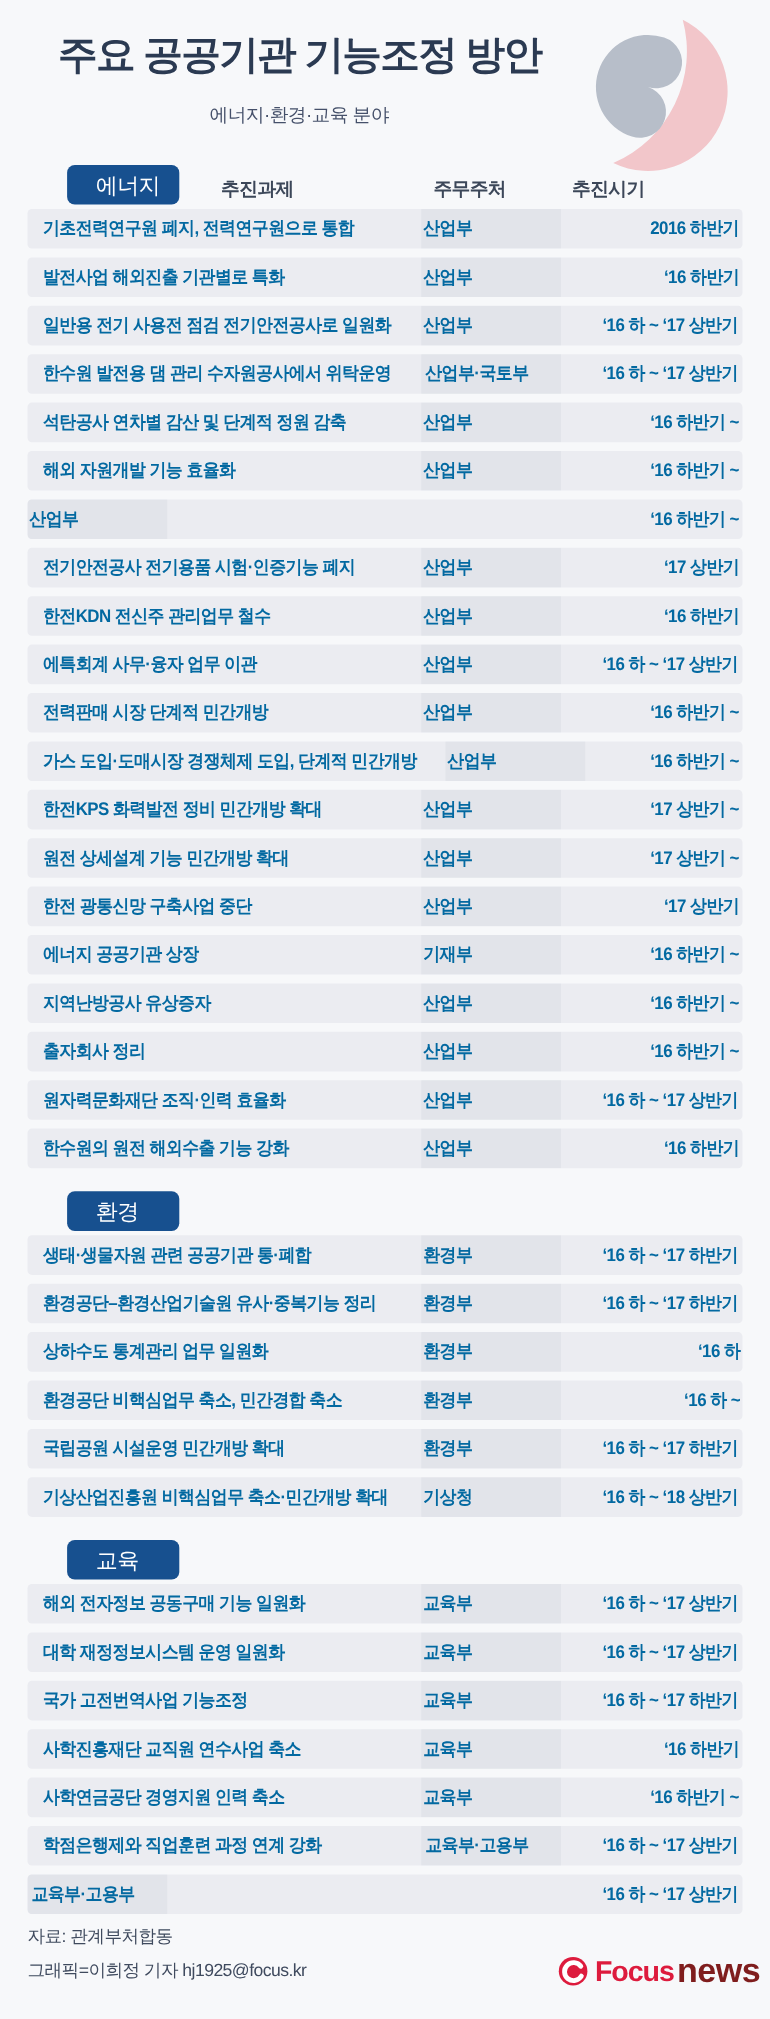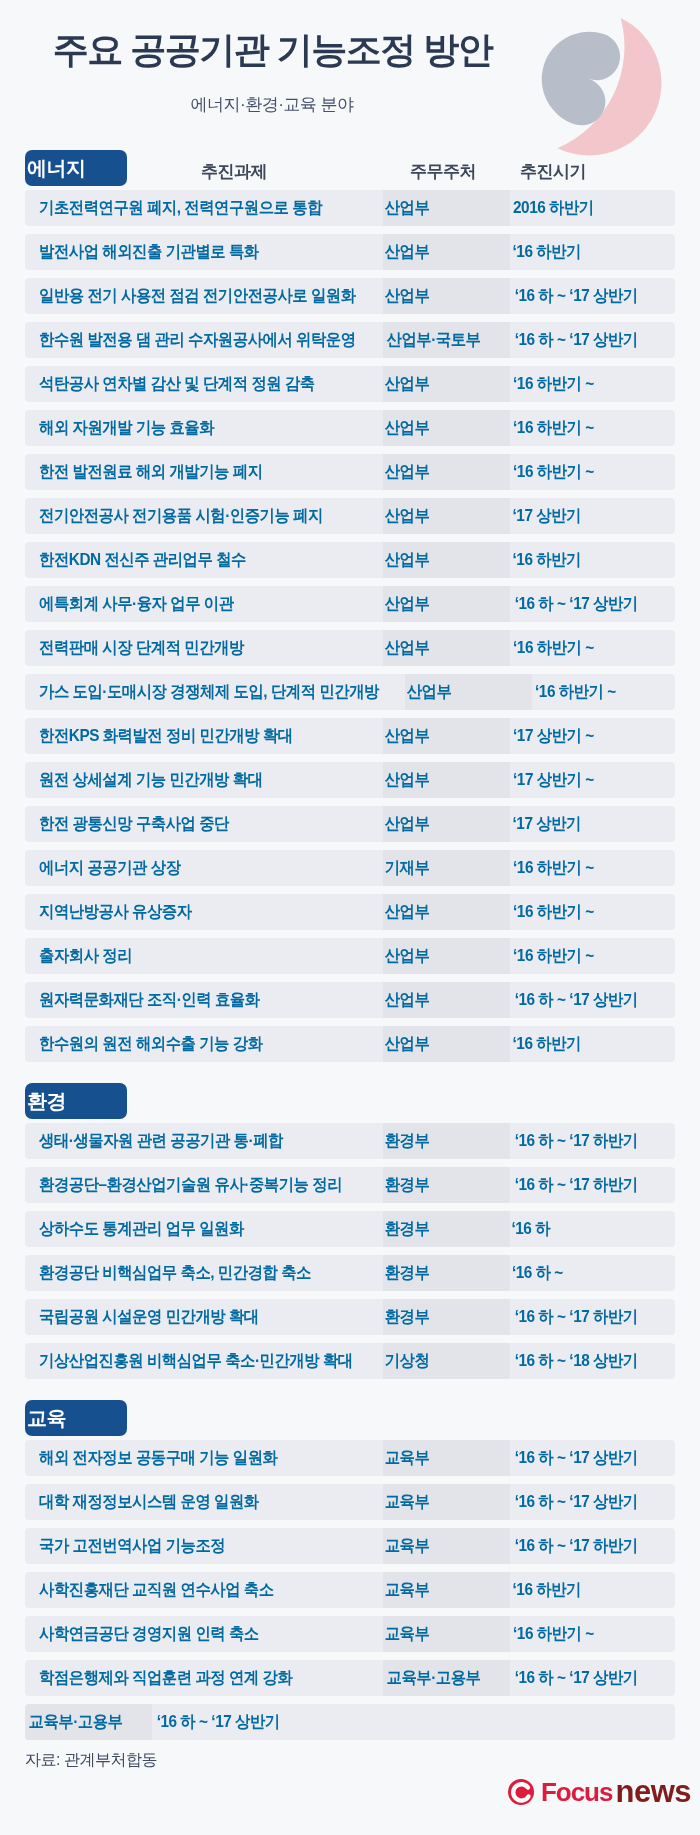--- a/index.html
+++ b/index.html
@@ -22,43 +22,44 @@
     color:#45506a;letter-spacing:-0.5px;margin-left:12px;
   }
   .gov-logo{position:absolute;left:512px;top:14px;}
   
   .section{margin:0 25px;}
   .section:not(:first-child) .sec-head{margin-top:21px;}
   .sec-head{position:relative;height:36px;margin-bottom:4px;}
   .badge{
     box-sizing:border-box;width:102px;height:36px;
     background:#17508f;border-radius:7px;
-    color:#ffffff;font-size:20px;font-weight:700;
-    display:flex;align-items:center;padding-left:2px;
+    color:#ffffff;font-size:20px;font-weight:400;
+    display:flex;align-items:center;padding-left:26px;
     letter-spacing:-0.5px;
+    margin-left:36px;
   }
   .col-label{
     position:absolute;bottom:3px;transform:translateX(-50%);
     font-size:17px;font-weight:600;color:#3c4759;
     letter-spacing:-0.5px;white-space:nowrap;
   }
   .col-task{left:209px}
-  .col-ministry{left:418px}
+  .col-ministry{left:402px}
   .col-timing{left:528px}
   
   .row{
     display:flex;height:36px;margin-bottom:8px;
     border-radius:4px;overflow:hidden;
     background:#ebecf1;
     font-size:16.5px;font-weight:600;color:#0369a1;
   }
   .cell{display:flex;align-items:center;}
   .cell-task{flex:0 0 358px;box-sizing:border-box;padding-left:14px;}
   .cell-ministry{flex:0 0 127px;justify-content:flex-start;background:#e2e4ea;}
-  .cell-timing{flex:1;justify-content:flex-start;}
+  .cell-timing{flex:1;justify-content:flex-end;}
   .condense{
     display:inline-block;white-space:nowrap;
     transform:scaleX(0.93);transform-origin:0 50%;
     letter-spacing:-0.5px;
   }
   .cell-ministry .condense,.cell-timing .condense{transform-origin:50% 50%;}
   
   .footer{position:relative;margin:4px 25px 0;height:90px;}
   .src-line{font-size:16px;font-weight:500;color:#3f4a5e;letter-spacing:-0.5px;padding-top:2px;}
   .credit-line{font-size:16px;font-weight:500;color:#3f4a5e;letter-spacing:-0.5px;margin-top:10px;}
@@ -148,23 +149,20 @@
           <span class="condense">해외 자원개발 기능 효율화</span>
         </div>
         <div class="cell cell-ministry">
           <span class="condense">산업부</span>
         </div>
         <div class="cell cell-timing">
           <span class="condense">‘16 하반기 ~</span>
         </div>
       </div>
       <div class="row">
-        <div class="cell cell-task">
-          <span class="condense">한전 발전원료 해외 개발기능 폐지</span>
-        </div>
         <div class="cell cell-ministry">
           <span class="condense">산업부</span>
         </div>
         <div class="cell cell-timing">
           <span class="condense">‘16 하반기 ~</span>
         </div>
       </div>
       <div class="row">
         <div class="cell cell-task">
           <span class="condense">전기안전공사 전기용품 시험·인증기능 폐지</span>
@@ -456,20 +454,21 @@
         </div>
         <div class="cell cell-timing">
           <span class="condense">‘16 하 ~ ‘17 상반기</span>
         </div>
       </div>
     </div>
   </div>
 
 <div class="footer">
   <div class="src-line">자료: 관계부처합동</div>
+  <div class="credit-line">그래픽=이희정 기자 hj1925@focus.kr</div>
   <div class="focus-logo">
     <svg width="28" height="28" viewBox="0 0 28 28" aria-hidden="true">
       <circle cx="14" cy="14" r="13" fill="#dd1b3d"></circle>
       <path d="M 21 9.5 A 8.2 8.2 0 1 0 21.5 18.5" stroke="#ffffff" stroke-width="4.4" fill="none" stroke-linecap="round"></path>
     </svg>
     <span class="focus-word">Focus</span>
     <span class="news-word">news</span>
   </div>
 </div>
 

